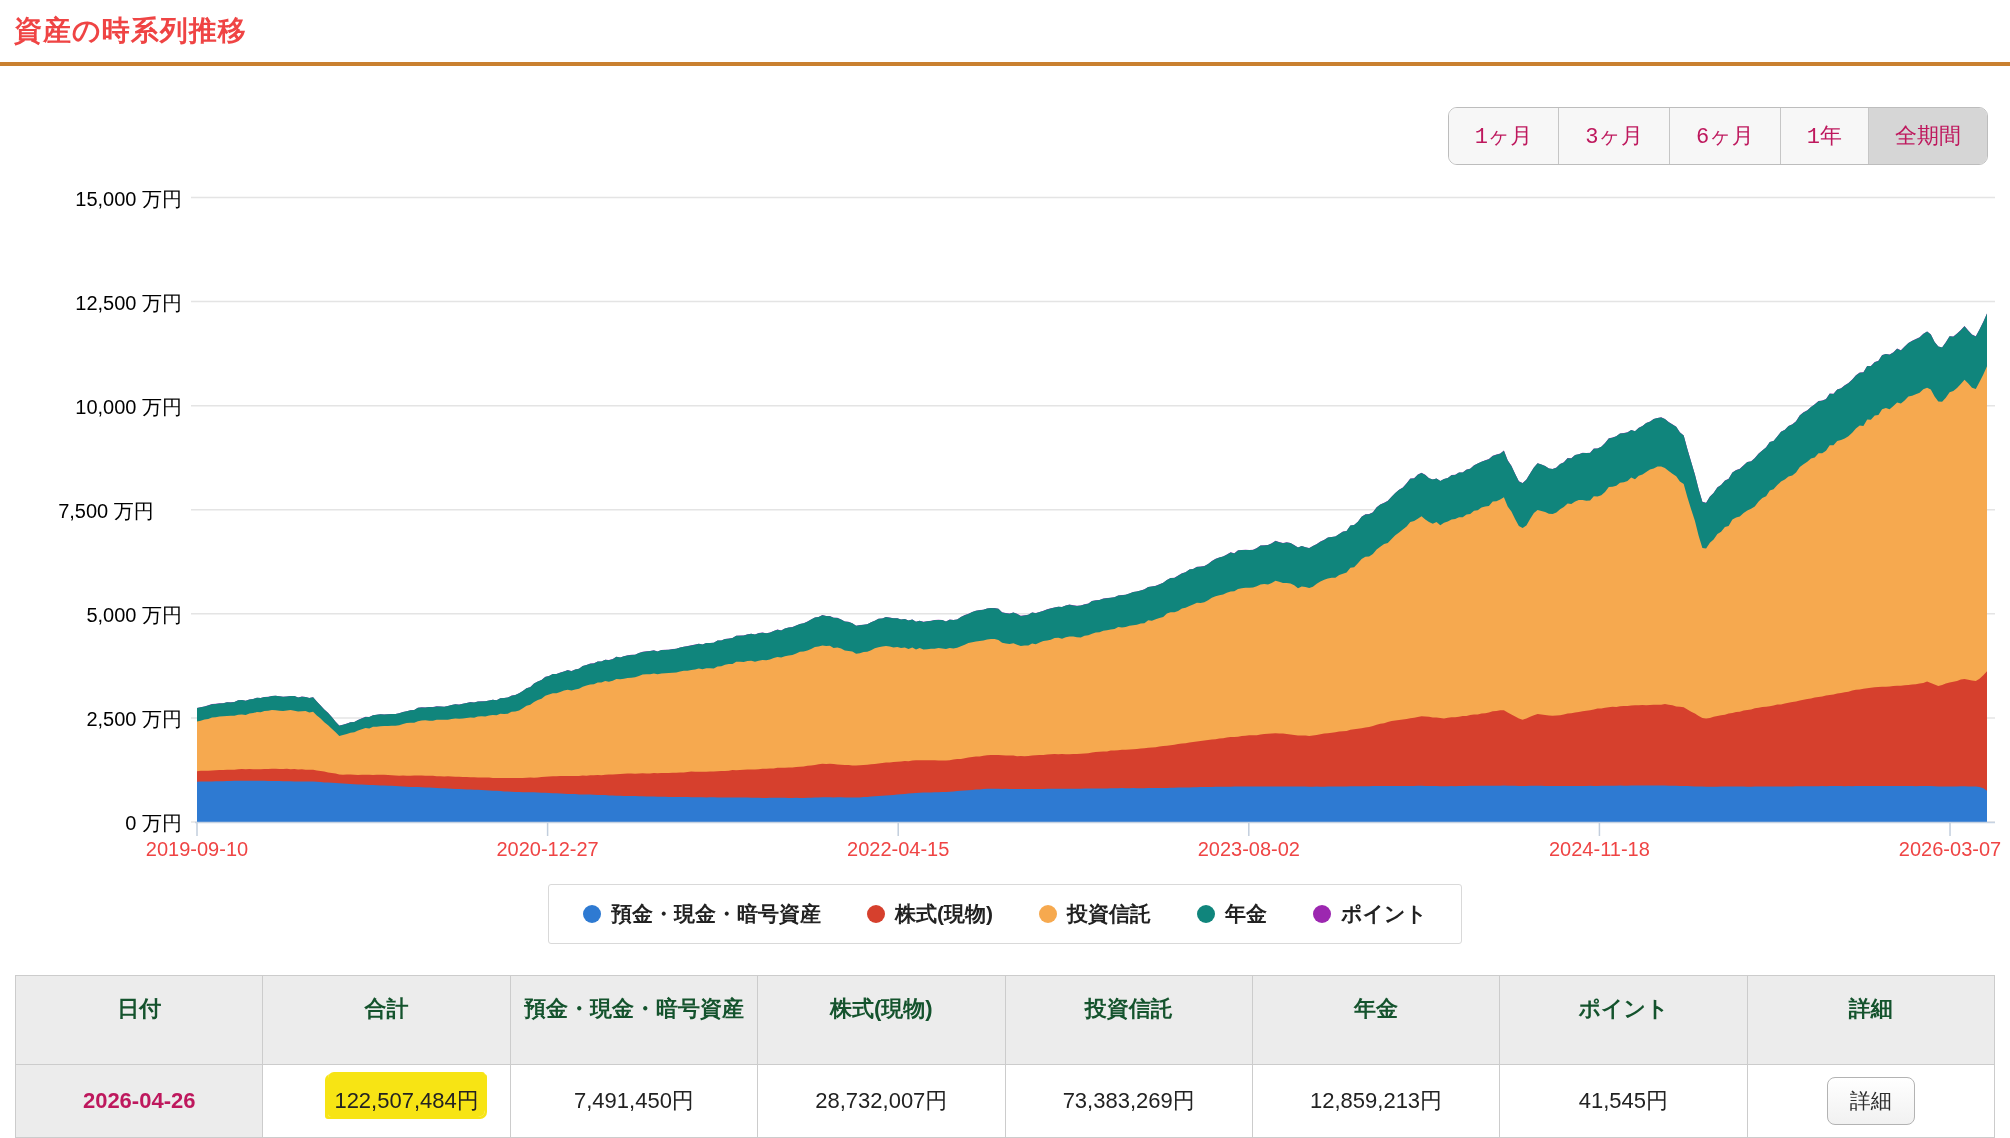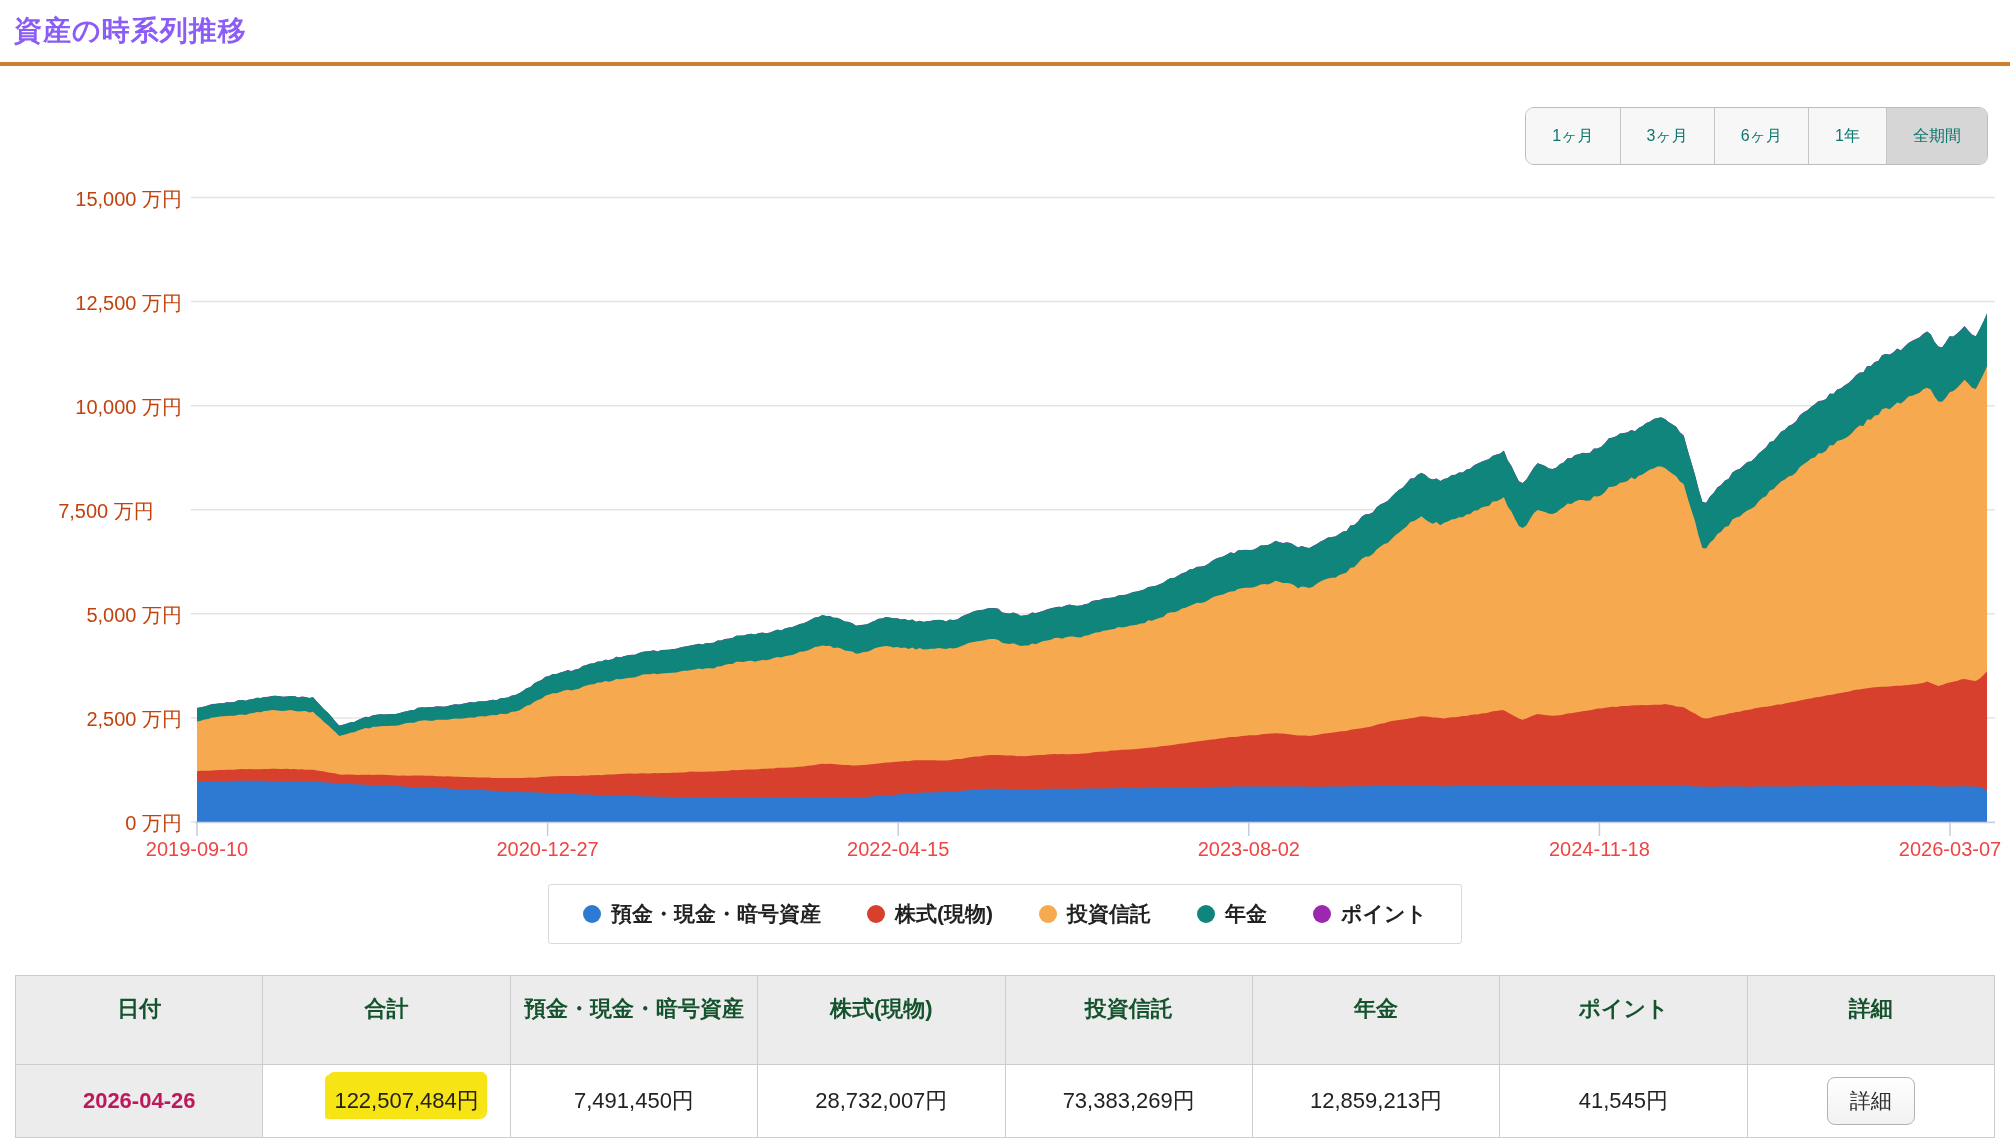--- a/index.html
+++ b/index.html
@@ -1,30 +1,30 @@
 <!DOCTYPE html>
 <html><head>
 <meta charset="utf-8">
 <style>
   html,body{margin:0;padding:0;background:#fff;}
   .page{position:relative;width:2010px;height:1138px;background:#fff;overflow:hidden;
         font-family:"Liberation Sans","DejaVu Sans",sans-serif;color:#222;}
-  .page-title{position:absolute;left:14px;top:12px;font-size:28px;font-weight:bold;color:#8b5cf6;letter-spacing:1px;}
+  .page-title{position:absolute;left:14px;top:12px;font-size:28px;font-weight:bold;color:#ef4444;letter-spacing:1px;}
   .title-rule{position:absolute;left:0;top:62px;width:2010px;height:4px;background:#c9802f;}
 
   
   .period-group{position:absolute;top:107px;right:22px;display:flex;border:1px solid #bdbdbd;border-radius:9px;overflow:hidden;background:#f7f7f7;}
-  .period-btn{height:56px;padding:0 26px;font-size:16px;color:#0f766e;background:#f7f7f7;border:none;border-left:1px solid #c6c6c6;cursor:pointer;font-family:Liberation Sans, sans-serif;}
+  .period-btn{height:56px;padding:0 26px;font-size:22px;color:#be185d;background:#f7f7f7;border:none;border-left:1px solid #c6c6c6;cursor:pointer;font-family:Liberation Mono, monospace;}
   .period-btn:first-child{border-left:none;}
   .period-btn.selected{background:#d6d6d6;}
 
   
   .chart-wrap{position:absolute;left:0;top:0;width:2010px;height:880px;}
   #chart-svg{position:absolute;left:0;top:0;}
-  .y-label{position:absolute;width:152px;text-align:right;font-size:20px;color:#c2410c;}
+  .y-label{position:absolute;width:152px;text-align:right;font-size:20px;color:#000000;}
   .x-label{position:absolute;width:220px;text-align:center;font-size:20px;color:#ef4444;}
 
   
   .legend{position:absolute;top:884px;left:0;width:2010px;display:flex;justify-content:center;}
   .legend-box{display:flex;align-items:center;gap:46px;border:1px solid #d9d9d9;border-radius:3px;background:#fff;padding:15px 34px;}
   .legend-item{display:flex;align-items:center;gap:10px;cursor:pointer;}
   .legend-dot{width:18px;height:18px;border-radius:50%;background:#999;}
   .legend-label{font-size:21px;font-weight:bold;color:#222;}
 
   

